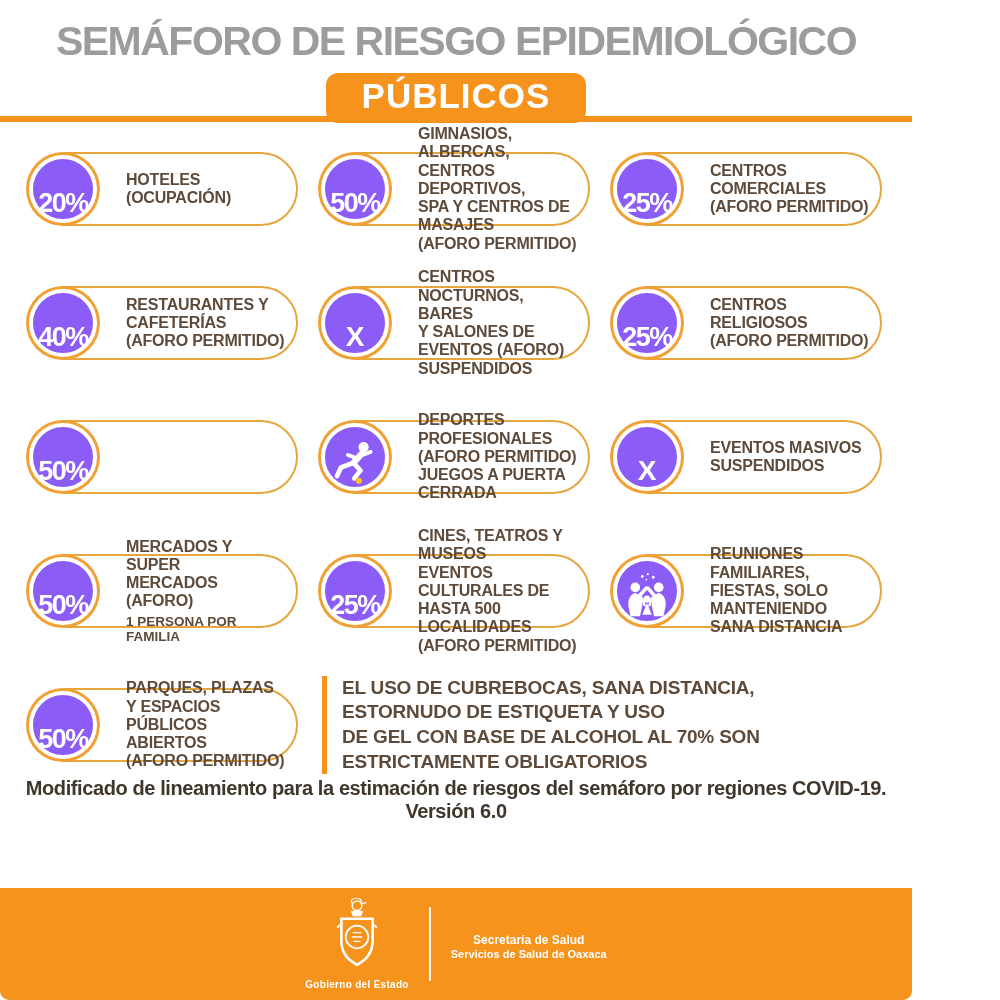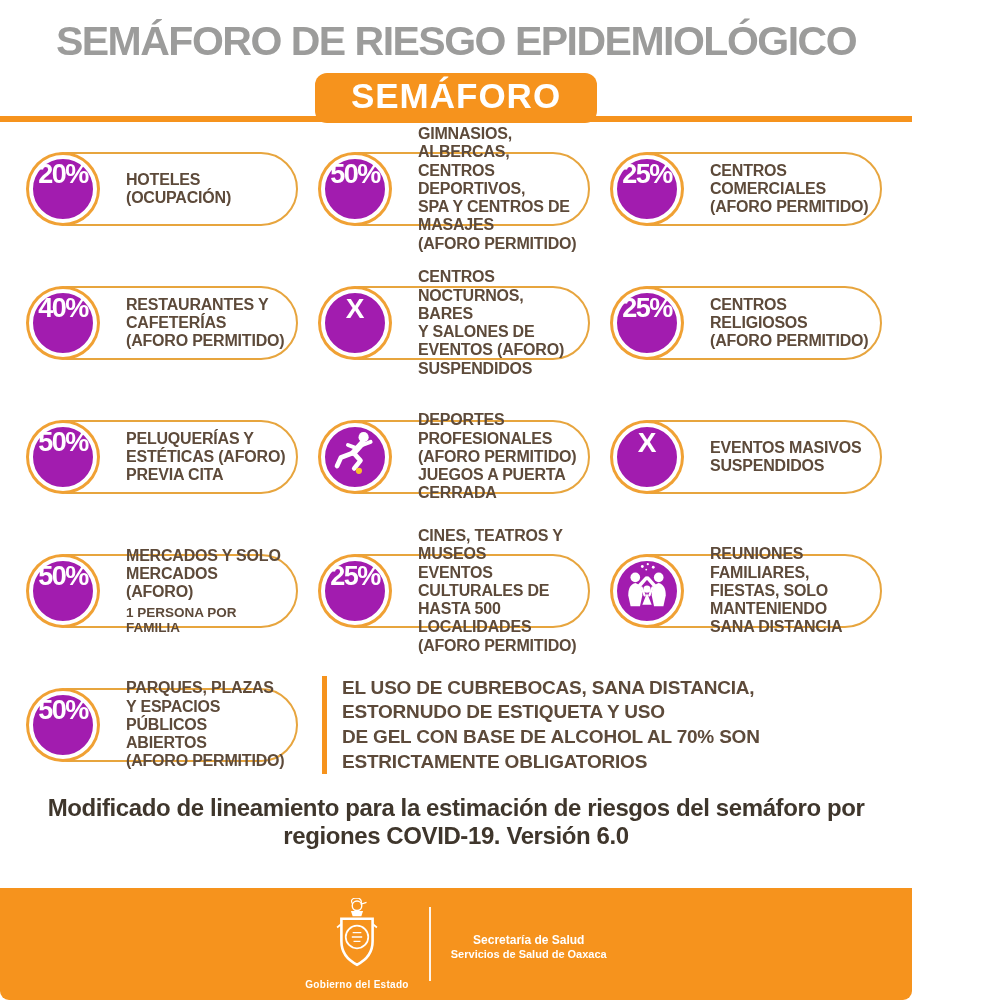--- a/index.html
+++ b/index.html
@@ -16,57 +16,57 @@
   .badge { display:inline-block; background:#F6931D; color:#fff; font-size:35px;
            font-weight:bold; letter-spacing:1px; padding:3px 36px 7px; border-radius:12px; }
   .rule { height:6px; background:#F6931D; margin-top:-7px; position:relative; z-index:1; }
 
   
   .grid { display:grid; grid-template-columns:1fr 1fr 1fr; column-gap:24px; row-gap:60px;
           grid-auto-rows:74px; padding:0 30px; margin-top:30px; }
   .pill { position:relative; height:74px; background:#fff; border:2px solid #E7A53E;
           border-radius:40px; display:flex; align-items:center; }
   .circle { position:absolute; left:-3px; top:50%; transform:translateY(-50%);
-            width:68px; height:68px; border-radius:50%; background:#a21caf;
+            width:68px; height:68px; border-radius:50%; background:#8b5cf6;
             border:4px solid #fff; box-shadow:0 0 0 3px #F0A134;
-            display:flex; align-items:flex-start; justify-content:center;
+            display:flex; align-items:flex-end; justify-content:center;
             color:#fff; font-weight:bold; font-size:27px; letter-spacing:-1.5px; }
   .circle.x { font-size:28px; letter-spacing:0; }
   .circle svg { display:block; }
   .pill-text { margin-left:94px; padding-right:10px; font-size:16px; font-weight:bold;
                color:#5D4A3A; line-height:1.14; letter-spacing:-0.2px; white-space:pre-line; }
   .pill-sub { display:block; font-size:13.5px; margin-top:3px; letter-spacing:0; }
 
   
   .note { grid-column:2 / 4; align-self:center; display:flex; gap:15px; padding-right:6px; }
   .note-bar { flex:none; width:5px; background:#F6931D; align-self:stretch; }
   .note-text { font-size:19px; font-weight:bold; color:#5D4A3A; line-height:1.3;
                letter-spacing:-0.2px; white-space:pre-line; }
 
   
-  .foot-note { margin-top:32px; text-align:center; font-size:24px; font-weight:bold;
+  .foot-note { margin-top:15px; text-align:center; font-size:20px; font-weight:bold;
                color:#3F362C; letter-spacing:-0.4px; }
   .footer { position:absolute; left:0; right:0; bottom:0; height:112px; background:#F6931D;
             display:flex; align-items:center; justify-content:center; gap:20px; color:#fff; }
   .crest-block { display:flex; flex-direction:column; align-items:center; }
   .gov { font-size:10px; font-weight:bold; margin-top:3px; letter-spacing:0.3px; }
   .divider { width:2px; height:74px; background:rgba(255,255,255,0.9); }
   .agency-block { display:flex; flex-direction:column; align-items:center; }
   .agency { font-size:40px; font-weight:bold; letter-spacing:1px; line-height:1; }
   .agency-sub1 { font-size:12px; font-weight:bold; margin-top:5px; }
   .agency-sub2 { font-size:11px; font-weight:bold; margin-top:1px; }
 </style>
 </head>
 <body>
 
 <div class="page">
 
   <div class="title">SEMÁFORO DE RIESGO EPIDEMIOLÓGICO</div>
   <div class="badge-wrap">
-    <span class="badge">SEMÁFORO</span>
+    <span class="badge">PÚBLICOS</span>
   </div>
   <div class="rule"></div>
 
   <div class="grid">
 
     <div class="pill">
       <div class="circle">
           <span>20%</span>
         </div>
       <div class="pill-text">HOTELES (OCUPACIÓN)</div>
@@ -113,23 +113,20 @@
           <span>25%</span>
         </div>
       <div class="pill-text">CENTROS RELIGIOSOS
 (AFORO PERMITIDO)</div>
     </div>
 
     <div class="pill">
       <div class="circle">
           <span>50%</span>
         </div>
-      <div class="pill-text">PELUQUERÍAS Y
-ESTÉTICAS (AFORO)
-PREVIA CITA</div>
     </div>
 
     <div class="pill">
       <div class="circle">
         <svg width="50" height="50" viewBox="0 0 64 64">
           <circle cx="43" cy="13" r="6.5" fill="#fff"></circle>
           <path d="M41 21 L30 33" stroke="#fff" stroke-width="8" stroke-linecap="round" fill="none"></path>
           <path d="M39 24 L52 19" stroke="#fff" stroke-width="5" stroke-linecap="round" fill="none"></path>
           <path d="M36 28 L23 23" stroke="#fff" stroke-width="5" stroke-linecap="round" fill="none"></path>
           <path d="M30 33 L14 39 L9 50" stroke="#fff" stroke-width="6" stroke-linecap="round" stroke-linejoin="round" fill="none"></path>
@@ -147,21 +144,21 @@
           <span>X</span>
         </div>
       <div class="pill-text">EVENTOS MASIVOS
 SUSPENDIDOS</div>
     </div>
 
     <div class="pill">
       <div class="circle">
           <span>50%</span>
         </div>
-      <div class="pill-text"><span>MERCADOS Y SOLO
+      <div class="pill-text"><span>MERCADOS Y SUPER
 MERCADOS (AFORO)</span><span class="pill-sub">1 PERSONA POR FAMILIA</span></div>
     </div>
 
     <div class="pill">
       <div class="circle">
           <span>25%</span>
         </div>
       <div class="pill-text">CINES, TEATROS Y MUSEOS
 EVENTOS CULTURALES DE
 HASTA 500 LOCALIDADES

